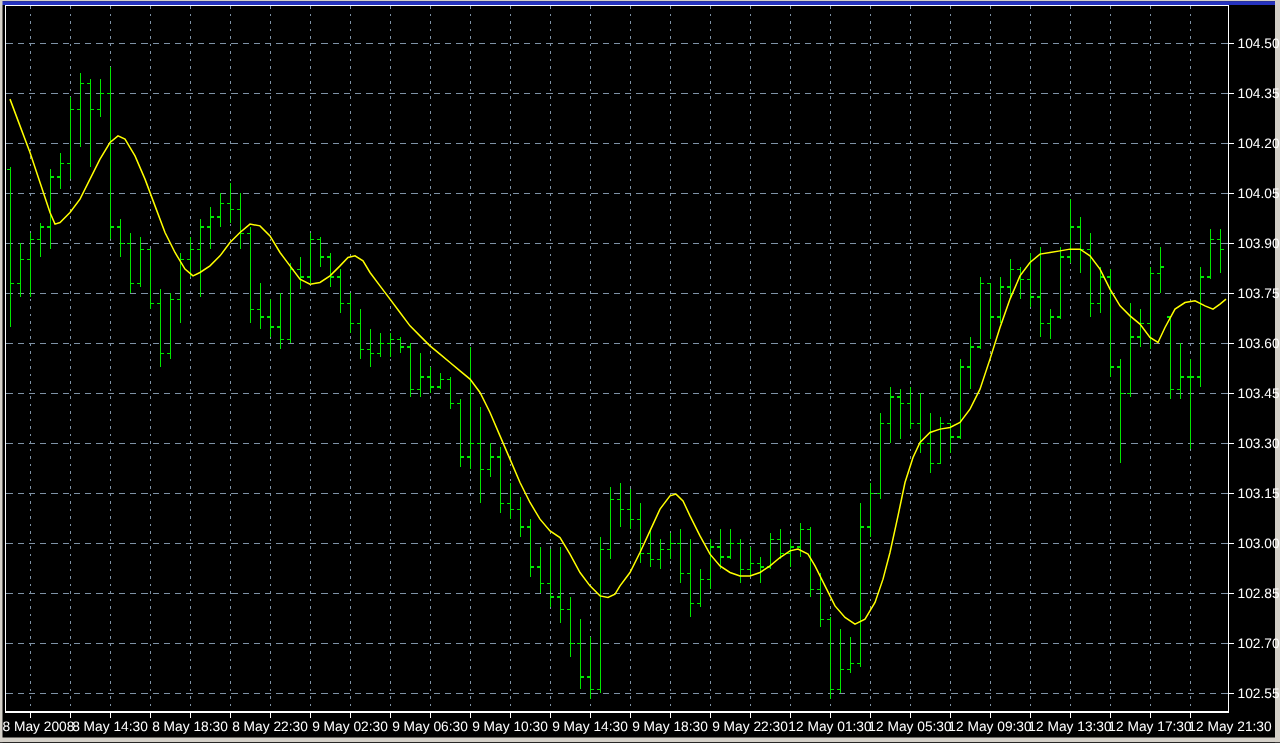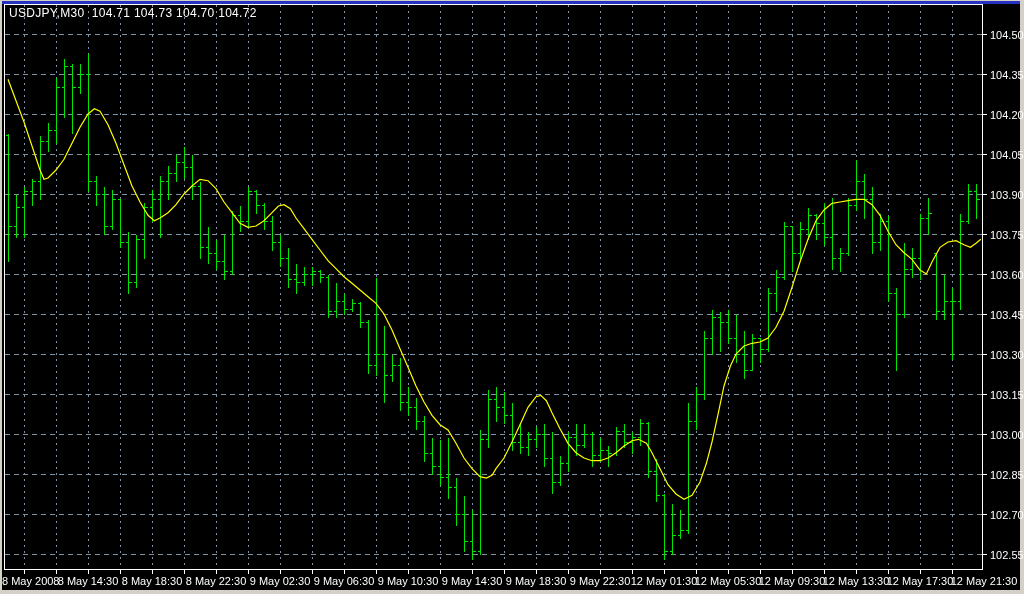--- a/index.html
+++ b/index.html
@@ -276,14 +276,13 @@
         <text y="585" fill="#ffffff" font-size="11" x="600" text-anchor="middle">9 May 22:30</text>
         <text y="585" fill="#ffffff" font-size="11" x="664" text-anchor="middle">12 May 01:30</text>
         <text y="585" fill="#ffffff" font-size="11" x="728" text-anchor="middle">12 May 05:30</text>
         <text y="585" fill="#ffffff" font-size="11" x="792" text-anchor="middle">12 May 09:30</text>
         <text y="585" fill="#ffffff" font-size="11" x="856" text-anchor="middle">12 May 13:30</text>
         <text y="585" fill="#ffffff" font-size="11" x="920" text-anchor="middle">12 May 17:30</text>
         <text y="585" fill="#ffffff" font-size="11" x="984" text-anchor="middle">12 May 21:30</text>
       </g>
   </svg>
 
-  <div id="title-overlay" style="color: rgb(255, 255, 255);">USDJPY,M30  104.71 104.73 104.70 104.72</div>
 </div>
 
 </body></html>

